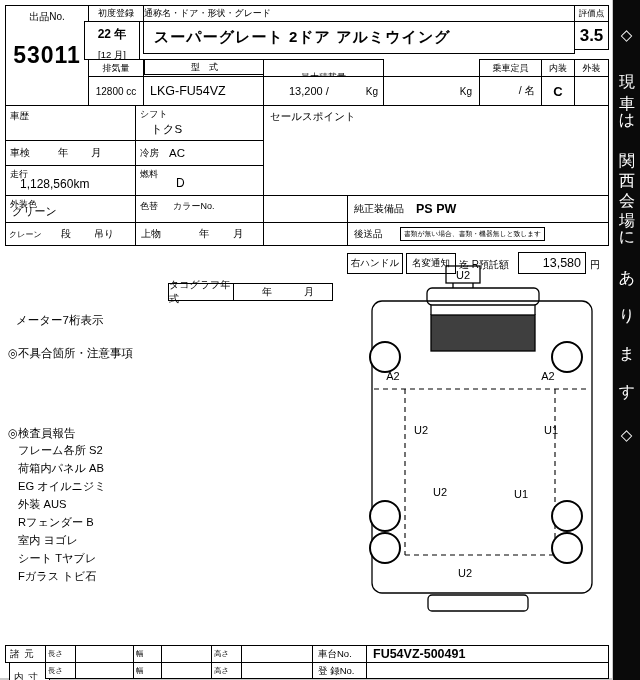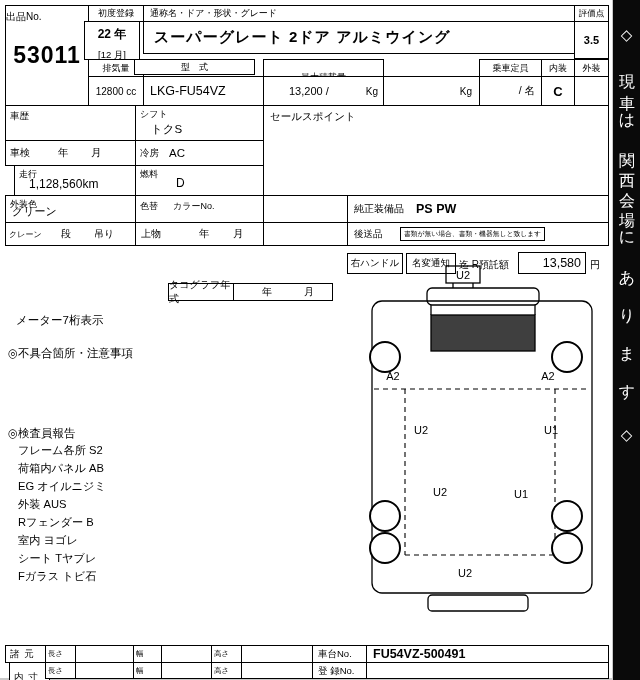--- a/index.html
+++ b/index.html
@@ -20,37 +20,37 @@
                   font-size:16px; letter-spacing:20px; margin-top:18px; }
   svg text { font-family:"Liberation Sans","DejaVu Sans",sans-serif; }
 </style>
 </head>
 <body>
 
 <div id="app">
 <div class="sheet">
 
   <div class="c" style="left:5px;top:5px;width:84px;height:101px">
-    <div style="text-align:left;font-size:10px;margin-top:4px">出品No.</div>
+    <div style="text-align:center;font-size:10px;margin-top:4px">出品No.</div>
     <div style="text-align:center;font-size:23px;font-weight:bold;margin-top:18px;letter-spacing:1px">53011</div>
   </div>
 
   <div class="c cc hdr" style="left:88px;top:5px;width:56px;height:17px">初度登録</div>
-  <div class="c hdr" style="left:143px;top:5px;width:432px;height:17px;display:flex;align-items:center;padding-left:6px">通称名・ドア・形状・グレード</div>
+  <div class="c hdr" style="left:143px;top:5px;width:432px;height:17px;display:flex;align-items:center;">通称名・ドア・形状・グレード</div>
   <div class="c cc" style="left:574px;top:5px;width:35px;height:17px;font-size:8.5px">評価点</div>
 
   <div class="c" style="left:84px;top:21px;width:56px;height:39px">
     <div style="text-align:center;font-size:12px;font-weight:bold;margin-top:4px">22 年</div>
     <div style="text-align:center;font-size:9.5px;margin-top:6px">[12 月]</div>
   </div>
   <div class="c" style="left:143px;top:21px;width:432px;height:33px;display:flex;align-items:center;padding-left:10px;font-size:15px;font-weight:bold;letter-spacing:1px">スーパーグレート 2ドア アルミウイング</div>
-  <div class="c cc" style="left:574px;top:21px;width:35px;height:38px;font-size:11px;font-weight:bold">3.5</div>
+  <div class="c cc" style="left:574px;top:21px;width:35px;height:29px;font-size:17px;font-weight:bold">3.5</div>
 
   <div class="c cc hdr" style="left:88px;top:59px;width:56px;height:18px">排気量</div>
-  <div class="c cc hdr" style="left:134px;top:59px;width:121px;height:16px">型　式</div>
+  <div class="c cc hdr" style="left:144px;top:59px;width:121px;height:16px">型　式</div>
   <div class="c cc hdr" style="left:263px;top:59px;width:121px;height:36px">最大積載量</div>
   <div class="c cc hdr" style="left:479px;top:59px;width:63px;height:18px">乗車定員</div>
   <div class="c cc hdr" style="left:541px;top:59px;width:34px;height:18px">内装</div>
   <div class="c cc hdr" style="left:574px;top:59px;width:35px;height:18px">外装</div>
 
   <div class="c cc" style="left:88px;top:76px;width:56px;height:30px;font-size:10px">12800 cc</div>
   <div class="c" style="left:143px;top:76px;width:121px;height:30px;display:flex;align-items:center;padding-left:6px;font-size:12.5px">LKG-FU54VZ</div>
   <div class="c" style="left:263px;top:76px;width:121px;height:30px">
     <span class="mid" style="left:25px;font-size:11px">13,200 /</span>
     <span class="mid" style="right:5px;font-size:10px">Kg</span>
@@ -78,21 +78,21 @@
   <div class="c" style="left:5px;top:140px;width:131px;height:26px">
     <span class="mid" style="left:4px;font-size:10px">車検</span>
     <span class="mid" style="left:52px;font-size:10.5px">年</span>
     <span class="mid" style="left:85px;font-size:10.5px">月</span>
   </div>
   <div class="c" style="left:135px;top:140px;width:129px;height:26px">
     <span class="mid" style="left:4px;font-size:9.5px">冷房</span>
     <span class="mid" style="left:33px;font-size:11.5px">AC</span>
   </div>
 
-  <div class="c" style="left:14px;top:165px;width:151px;height:31px">
+  <div class="c" style="left:5px;top:165px;width:151px;height:31px">
     <span class="tag">走行</span>
     <span class="nb" style="left:14px;bottom:4px;font-size:12px">1,128,560km</span>
   </div>
   <div class="c" style="left:135px;top:165px;width:129px;height:31px">
     <span class="tag">燃料</span>
     <span class="nb" style="left:40px;bottom:5px;font-size:12px">D</span>
   </div>
 
   <div class="c" style="left:5px;top:195px;width:131px;height:28px">
     <span class="tag">外装色</span>

